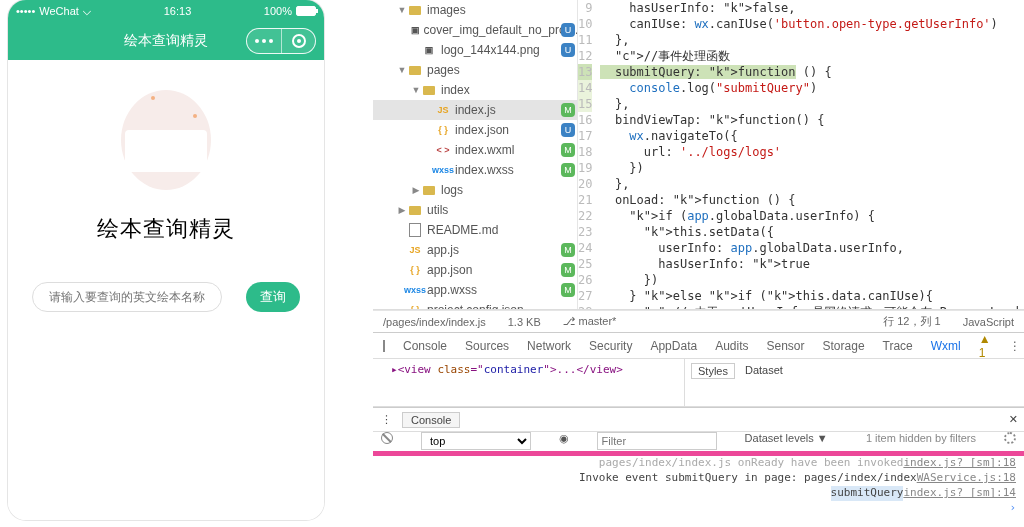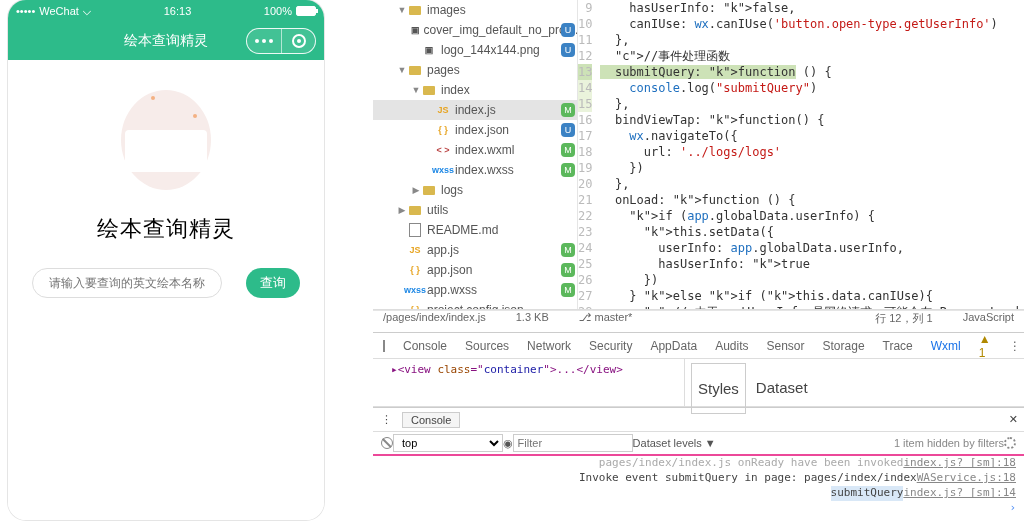--- a/index.html
+++ b/index.html
@@ -22,21 +22,21 @@
   .capsule .dots b { width: 4px; height: 4px; background: #fff; border-radius: 50%; margin: 0 1.5px; display: inline-block; }
   .capsule .target { width: 14px; height: 14px; border: 2px solid #fff; border-radius: 50%; position: relative; }
   .capsule .target::after { content: ""; width: 4px; height: 4px; background: #fff; border-radius: 50%; position: absolute; left: 3px; top: 3px; }
 
   .phone-body { background: #fff; height: calc(100% - 60px); text-align: center; }
   .logo { width: 90px; height: 100px; margin: 30px auto 24px; position: relative; }
   .logo::before { content: ""; position: absolute; inset: 0; background: #f7ecea; border-radius: 50%; }
   .logo::after { content: ""; position: absolute; left: 4px; top: 40px; width: 82px; height: 42px; background: #fff; border-radius: 4px; }
   .logo .dot { position: absolute; width: 4px; height: 4px; background: #f4b183; border-radius: 50%; }
   .app-title { font-size: 22px; font-weight: 400; color: #000; letter-spacing: 1px; }
-  .search-row { margin-top: 24px; display: flex; justify-content: center; gap: 24px; }
+  .search-row { margin-top: 38px; display: flex; justify-content: center; gap: 24px; }
   .search-row input { width: 190px; height: 30px; border: 1px solid #ddd; border-radius: 15px; padding: 0 14px; font-size: 12px; color: #999; text-align: center; outline: none; background: #fff; }
   .search-row button { width: 54px; height: 30px; border: none; border-radius: 16px; background: #2dbb8a; color: #fff; font-size: 13px; cursor: pointer; }
 
   
   .ide { position: absolute; left: 373px; top: 0; right: 0; height: 527px; display: flex; flex-direction: column; background: #fff; color: #444; font-size: 12px; }
 
   
   .upper { display: flex; height: 310px; border-bottom: 1px solid #ddd; }
   .tree { width: 205px; border-right: 1px solid #e5e5e5; overflow: hidden; font-size: 12px; color: #555; position: relative; }
   .tree-row { display: flex; align-items: center; height: 20px; padding-right: 16px; position: relative; }
@@ -59,41 +59,41 @@
   .gutter .hl1 { background: #cde2b7; }
   .gutter .hl2 { background: #eaf3dc; }
   .code { flex: 1; white-space: pre; color: #333; }
   .code div { height: 16px; }
   .code .s { color: #c41a16; }
   .code .f { color: #1e6fbf; }
   .code .hl { background: #cde2b7; }
   .red-line { position: absolute; left: -130px; top: 74px; width: 540px; height: 0; border-top: 2px solid #e03131; transform: rotate(68deg); transform-origin: left top; pointer-events: none; }
 
   
-  .editor-status { height: 22px; border-top: 1px solid #e5e5e5; display: flex; align-items: flex-start; padding: 0 10px; gap: 30px; font-size: 11px; color: #666; }
+  .editor-status { height: 22px; border-top: 1px solid #e5e5e5; display: flex; align-items: center; padding: 0 10px; gap: 22px; font-size: 11px; color: #666; }
   .editor-status .spacer { flex: 1; }
 
   
   .devtools { flex: 1; display: flex; flex-direction: column; border-top: 1px solid #ccc; }
   .dev-tabs { height: 26px; display: flex; align-items: center; gap: 18px; padding: 0 10px; border-bottom: 1px solid #ddd; font-size: 12px; color: #666; }
   .dev-tabs span.active { color: #1a73e8; }
   .dev-tabs .warn { color: #b08800; margin-left: auto; }
   .wxml-pane { display: flex; height: 48px; border-bottom: 1px solid #ddd; }
   .wxml-tree { flex: 1; padding: 4px 8px; font-family: Menlo, Consolas, monospace; color: #881280; font-size: 11px; }
   .wxml-tree .t { color: #881280; }
   .wxml-tree .a { color: #994500; }
   .wxml-tree .v { color: #1a1aa6; text-align: center; }
   .wxml-side { width: 340px; border-left: 1px solid #ddd; padding: 4px 6px; display: flex; gap: 4px; align-items: flex-start; }
-  .wxml-side span { border: 1px solid #ccc; padding: 16px 6px; font-size: 15px; }
+  .wxml-side span { border: 1px solid #ccc; padding: 1px 6px; font-size: 11px; }
 
   .console-drawer { flex: 1; display: flex; flex-direction: column; border-top: 1px solid #ccc; font-size: 11px; }
   .drawer-tabs { height: 24px; display: flex; align-items: center; padding: 0 8px; gap: 10px; border-bottom: 1px solid #ddd; position: relative; }
   .drawer-tabs .ctab { border: 1px solid #ccc; padding: 1px 8px; background: #f5f5f5; }
   .drawer-tabs .close { position: absolute; right: 6px; }
-  .console-toolbar { height: 24px; display: flex; align-items: center; gap: 0; padding: 0 8px; border-bottom: 2px solid #ec4899; color: #555; }
+  .console-toolbar { height: 24px; display: flex; gap: 28px; padding: 0 8px; border-bottom: 5px solid #ec4899; color: #555; }
   .console-toolbar select, .console-toolbar input { height: 18px; font-size: 11px; border: 1px solid #ccc; background: #fff; padding: 0 4px; }
   .console-toolbar select.ctx { width: 110px; }
   .console-toolbar input.filter { width: 120px; }
   .console-toolbar .hidden { margin-left: auto; color: #888; }
   .console-body { flex: 1; font-family: Menlo, Consolas, monospace; padding: 0 8px; color: #444; position: relative; }
   .console-body .row { display: flex; justify-content: flex-end; height: 15px; }
   .console-body .src { color: #888; text-decoration: underline; }
   .console-body .logval { background: #d9e8f7; }
   .console-body .prompt { color: #4b8bf5; }
 

